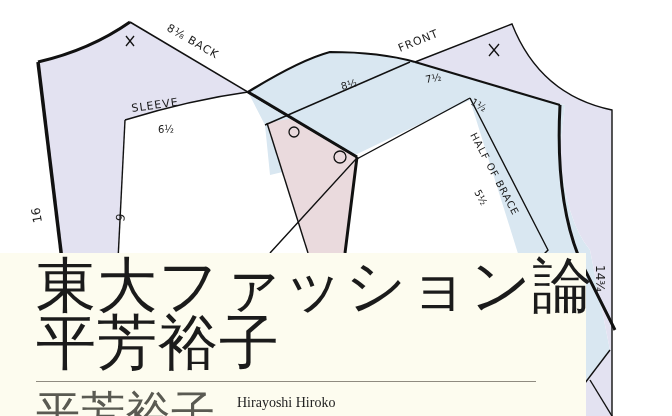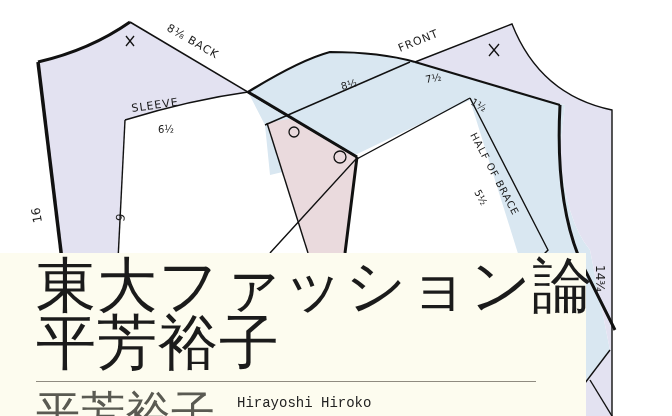--- a/index.html
+++ b/index.html
@@ -6,21 +6,21 @@
   body { width: 672px; height: 416px; overflow: hidden; background: #ffffff; position: relative; font-family: "DejaVu Serif", serif; }
   #art { position: absolute; left: 0; top: 0; width: 672px; height: 416px; }
   .lbl { font-family: "DejaVu Sans", sans-serif; font-size: 11px; fill: #1a1a1a; letter-spacing: 1px; }
   .lbl-sm { font-family: "DejaVu Sans", sans-serif; font-size: 10px; fill: #1a1a1a; }
   #panel { position: absolute; left: 0; top: 253px; width: 586px; height: 163px; background: #fdfcef; }
   #title1, #title2 { position: absolute; left: 36px; font-family: "DejaVu Serif", serif; color: #1b1b1b; font-size: 60px; line-height: 48px; letter-spacing: 1px; white-space: nowrap; }
   #title1 { top: 261px; }
   #title2 { top: 318px; }
   #rule { position: absolute; left: 36px; top: 381px; width: 500px; height: 1px; background: #8f8b80; }
   #author-ja { position: absolute; left: 36px; top: 388px; font-size: 44px; line-height: 48px; color: #5a5a52; white-space: nowrap; letter-spacing: 1px; }
-  #author-en { position: absolute; left: 237px; top: 395px; font-family: Liberation Mono, monospace; font-size: 14px; color: #222; white-space: nowrap; }
+  #author-en { position: absolute; left: 237px; top: 395px; font-family: Liberation Serif, serif; font-size: 14px; color: #222; white-space: nowrap; }
 </style>
 </head>
 <body>
 
 <svg id="art" viewBox="0 0 672 416" xmlns="http://www.w3.org/2000/svg">
 
   <path d="M38,62 Q90,50 130,22 L248,92 Q190,100 125,120 L118,260 L62,260 Z" fill="#e3e2f1" stroke="none"></path>
 
   <path d="M248,92 Q300,60 330,52 Q380,52 415,62 L565,105 L560,150 Q565,220 590,250 L610,350 L560,416 L500,416 L540,370 L520,260 L470,100 L355,155 L270,175 L265,125 Z" fill="#d9e7f1" stroke="none"></path>
 

